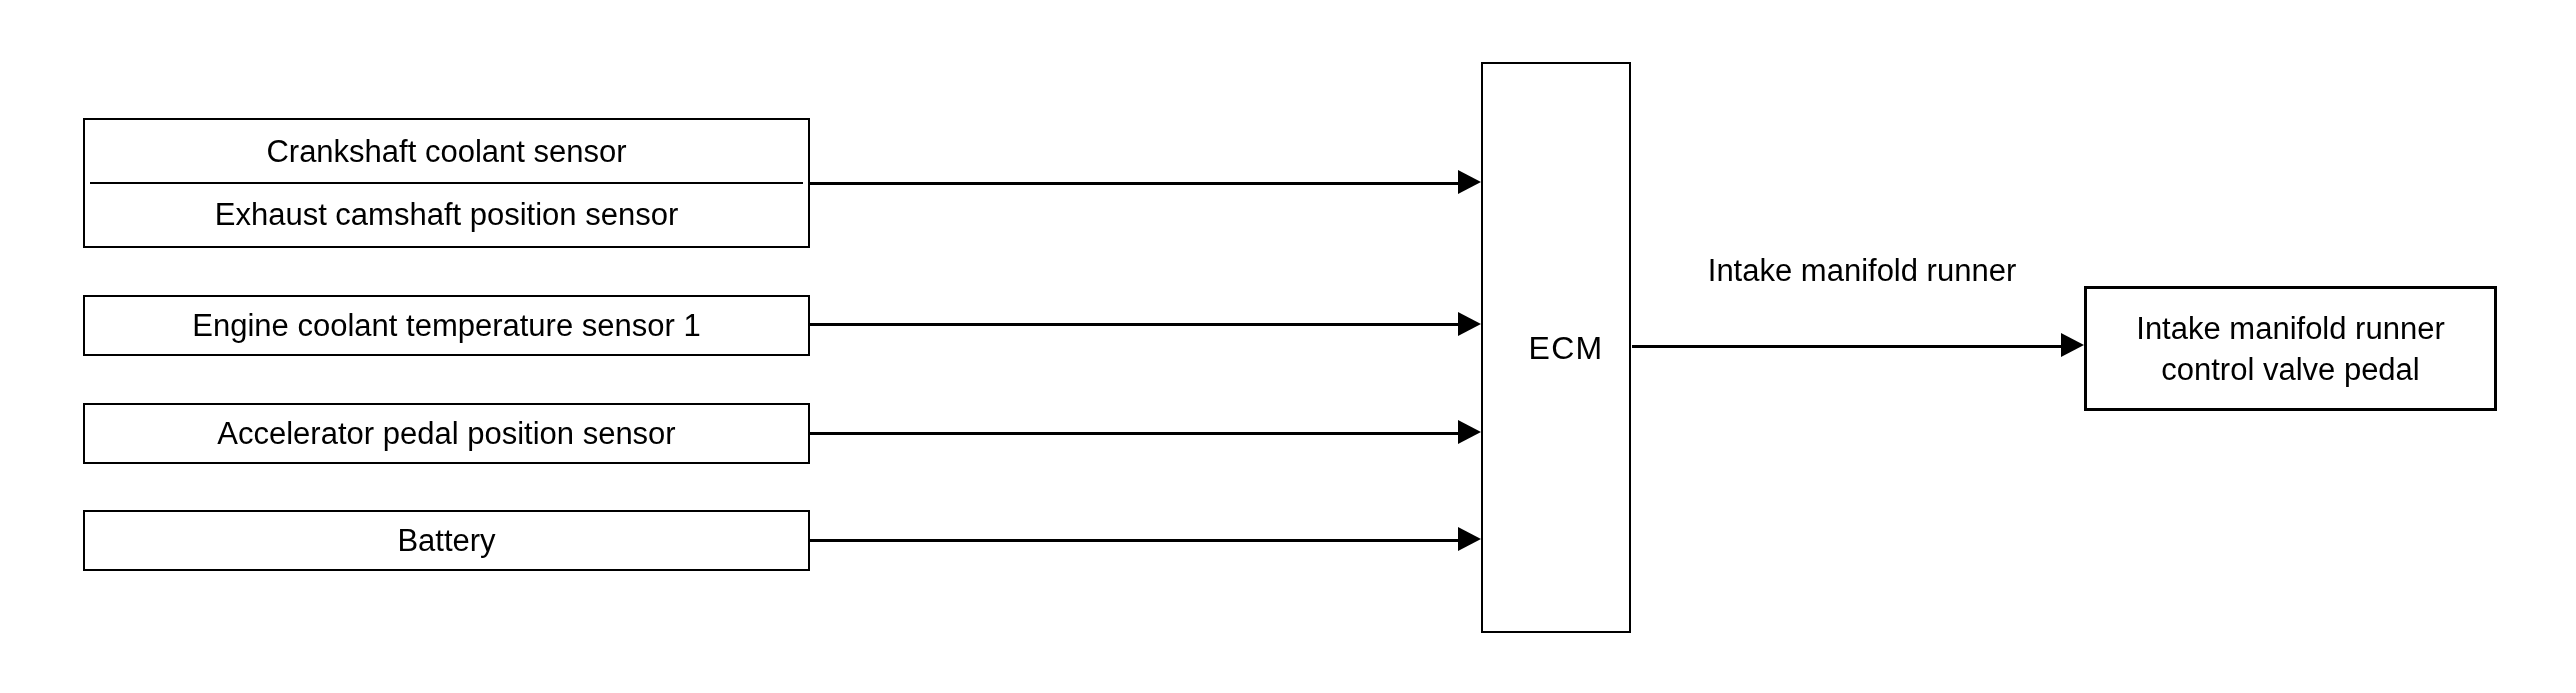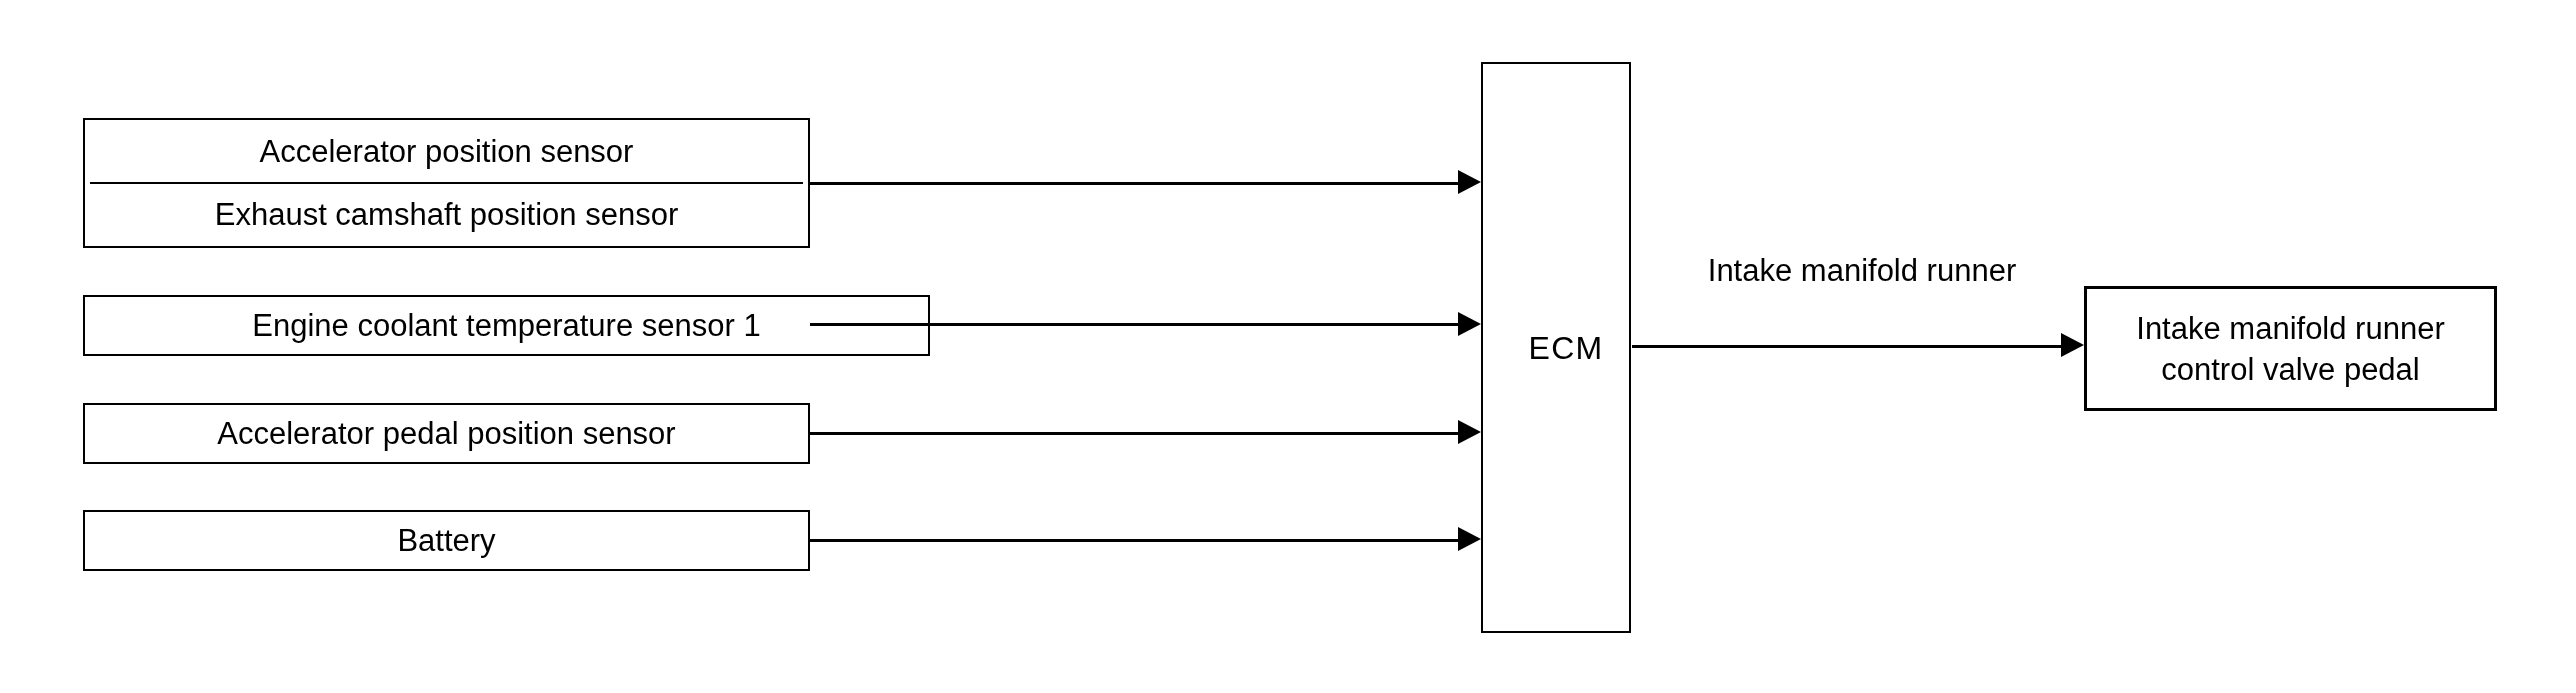--- a/index.html
+++ b/index.html
@@ -64,26 +64,26 @@
     letter-spacing: 1.3px;
   }
   .outbox { border-width: 3.2px; }
 </style>
 </head>
 <body>
 
 <div id="canvas">
 
   <div class="box stacked" style="left:83px; top:118px; width:727px; height:130px;">
-    <div class="row">Accelerator position sensor</div>
+    <div class="row">Crankshaft coolant sensor</div>
     <div class="divider"></div>
     <div class="row">Exhaust camshaft position sensor</div>
   </div>
 
-  <div class="box" style="left:83px; top:295px; width:847px; height:61px;">
+  <div class="box" style="left:83px; top:295px; width:727px; height:61px;">
     <span>Engine coolant temperature sensor 1</span>
   </div>
 
   <div class="box" style="left:83px; top:510px; width:727px; height:61px;">
     <span>Battery</span>
   </div>
 
   <div class="box" style="left:83px; top:403px; width:727px; height:61px;">
     <span>Accelerator pedal position sensor</span>
   </div>

